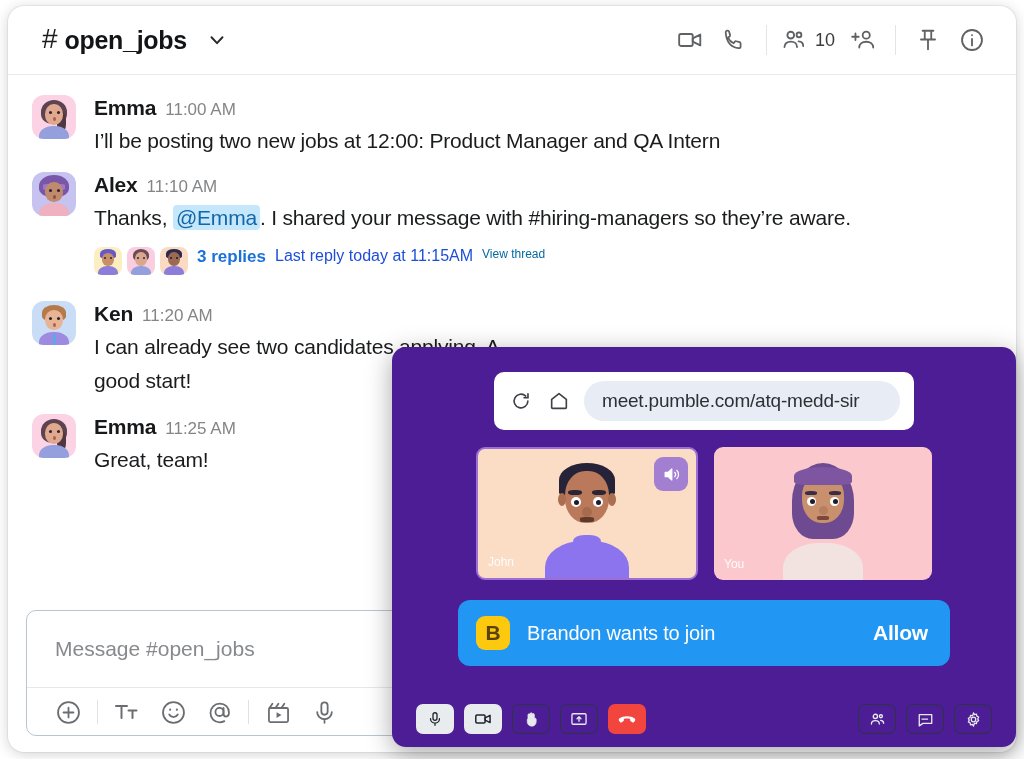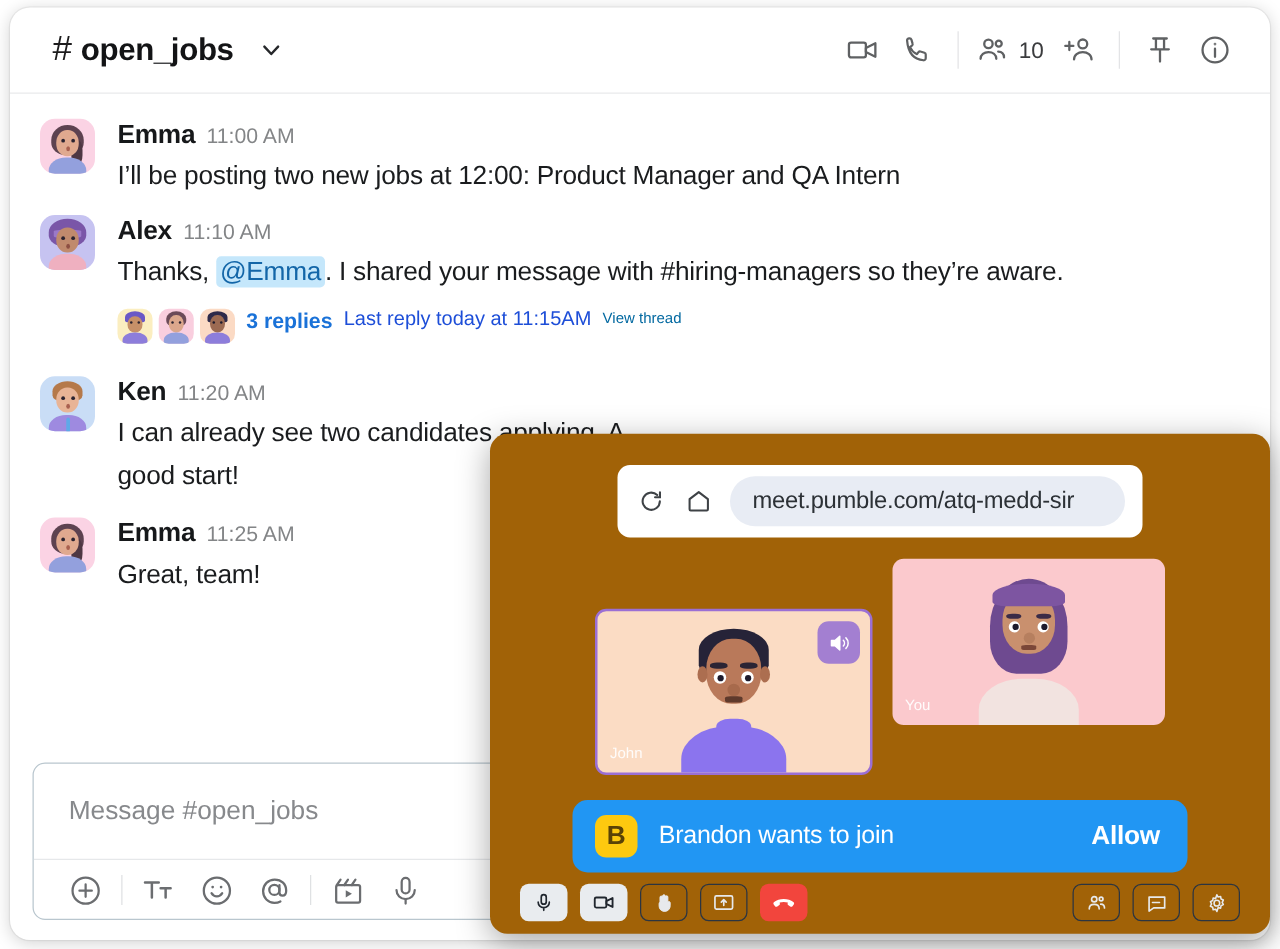--- a/index.html
+++ b/index.html
@@ -108,21 +108,21 @@
     color: #6b6d70;
   }
   .tool-btn { width: 46px; height: 40px; display: flex; align-items: center; justify-content: center; }
   .tool-sep { width: 1px; height: 24px; background: #dfe1e3; margin: 0 6px; }
 
   
   #call-panel {
     position: absolute;
     left: 392px; top: 347px;
     width: 624px; height: 400px;
-    background: #a16207;
+    background: #4c1d95;
     border-radius: 14px;
     box-shadow: 0 6px 26px rgba(0,0,0,.35);
     overflow: hidden;
     display: flex; flex-direction: column;
   }
   #browser-bar-wrap { padding: 25px 102px 0 102px; }
   #browser-bar {
     height: 58px; background: #ffffff; border-radius: 10px;
     display: flex; align-items: center; padding: 0 14px; gap: 12px;
   }
@@ -130,21 +130,21 @@
   #url-pill {
     flex: 1; height: 40px; background: #e8ecf4; border-radius: 20px;
     display: flex; align-items: center; padding: 0 18px;
   }
   #url-text { font-size: 19px; color: #2c3136; letter-spacing: -.2px; }
 
   #tiles { display: flex; gap: 16px; padding: 17px 84px 0 84px; }
   .tile {
     flex: 1; height: 133px; border-radius: 9px; position: relative; overflow: hidden;
   }
-  .tile.active { border: 2.5px solid #9b6fd4; margin-top: 40px; }
+  .tile.active { border: 2.5px solid #9b6fd4; }
   .tile-label {
     position: absolute; left: 10px; bottom: 9px;
     font-size: 12px; color: #ffffff; opacity: .92; z-index: 5;
   }
   .speaker-badge {
     position: absolute; right: 8px; top: 8px;
     width: 34px; height: 34px; border-radius: 9px;
     background: #a37fd1; display: flex; align-items: center; justify-content: center;
     z-index: 5;
   }

